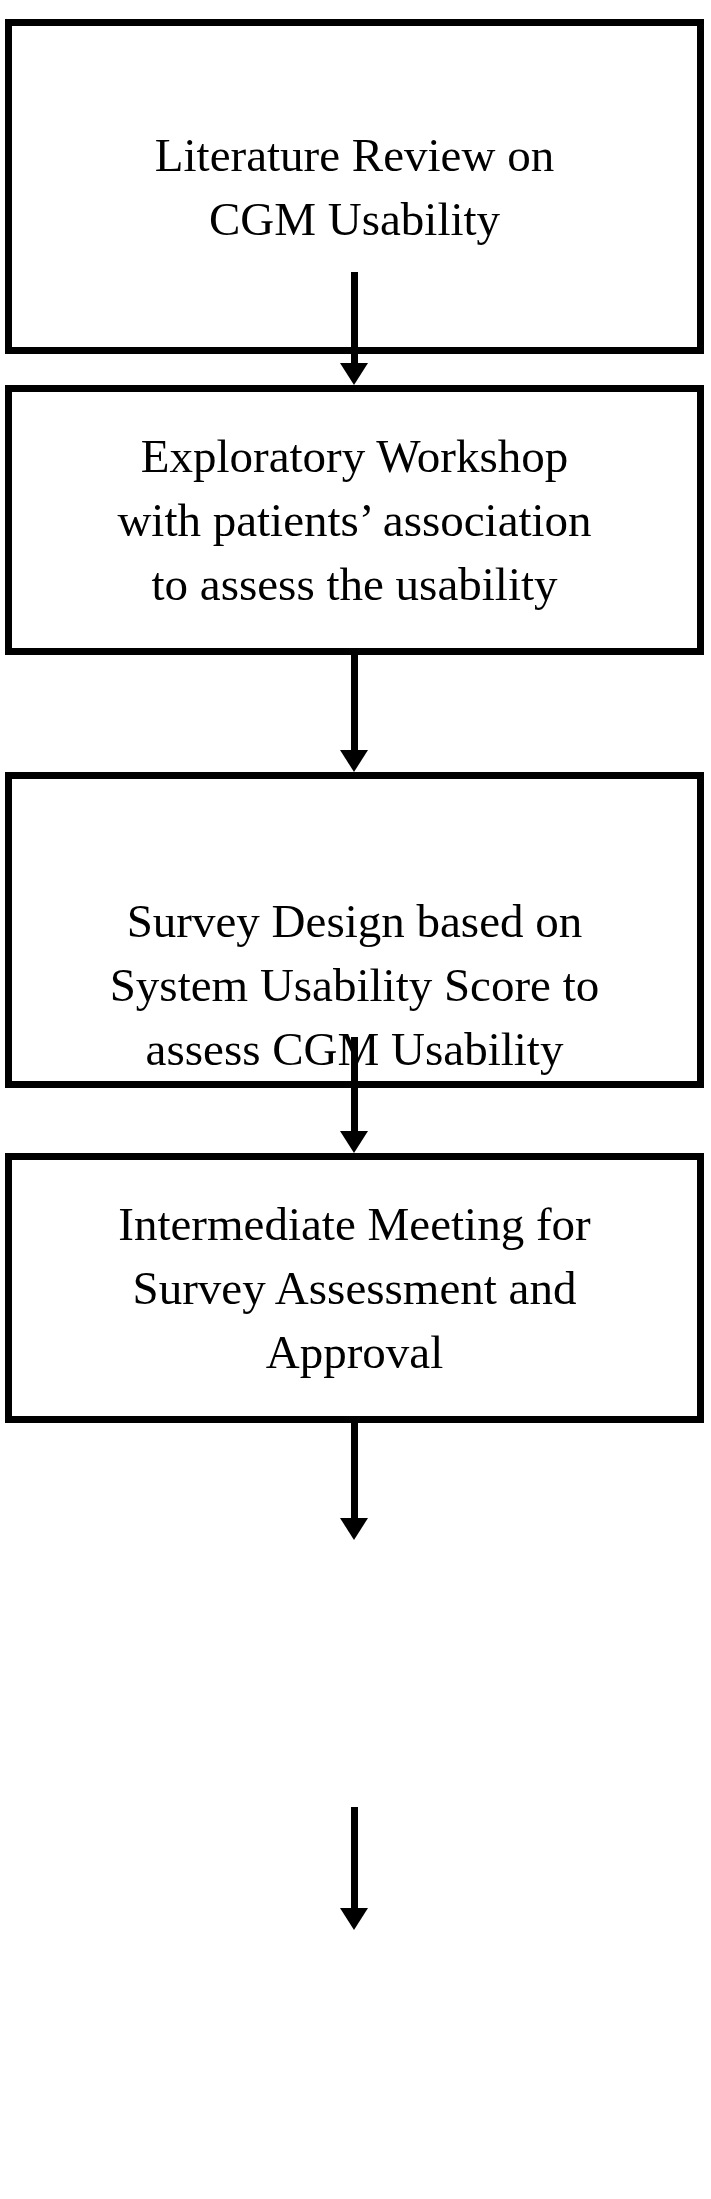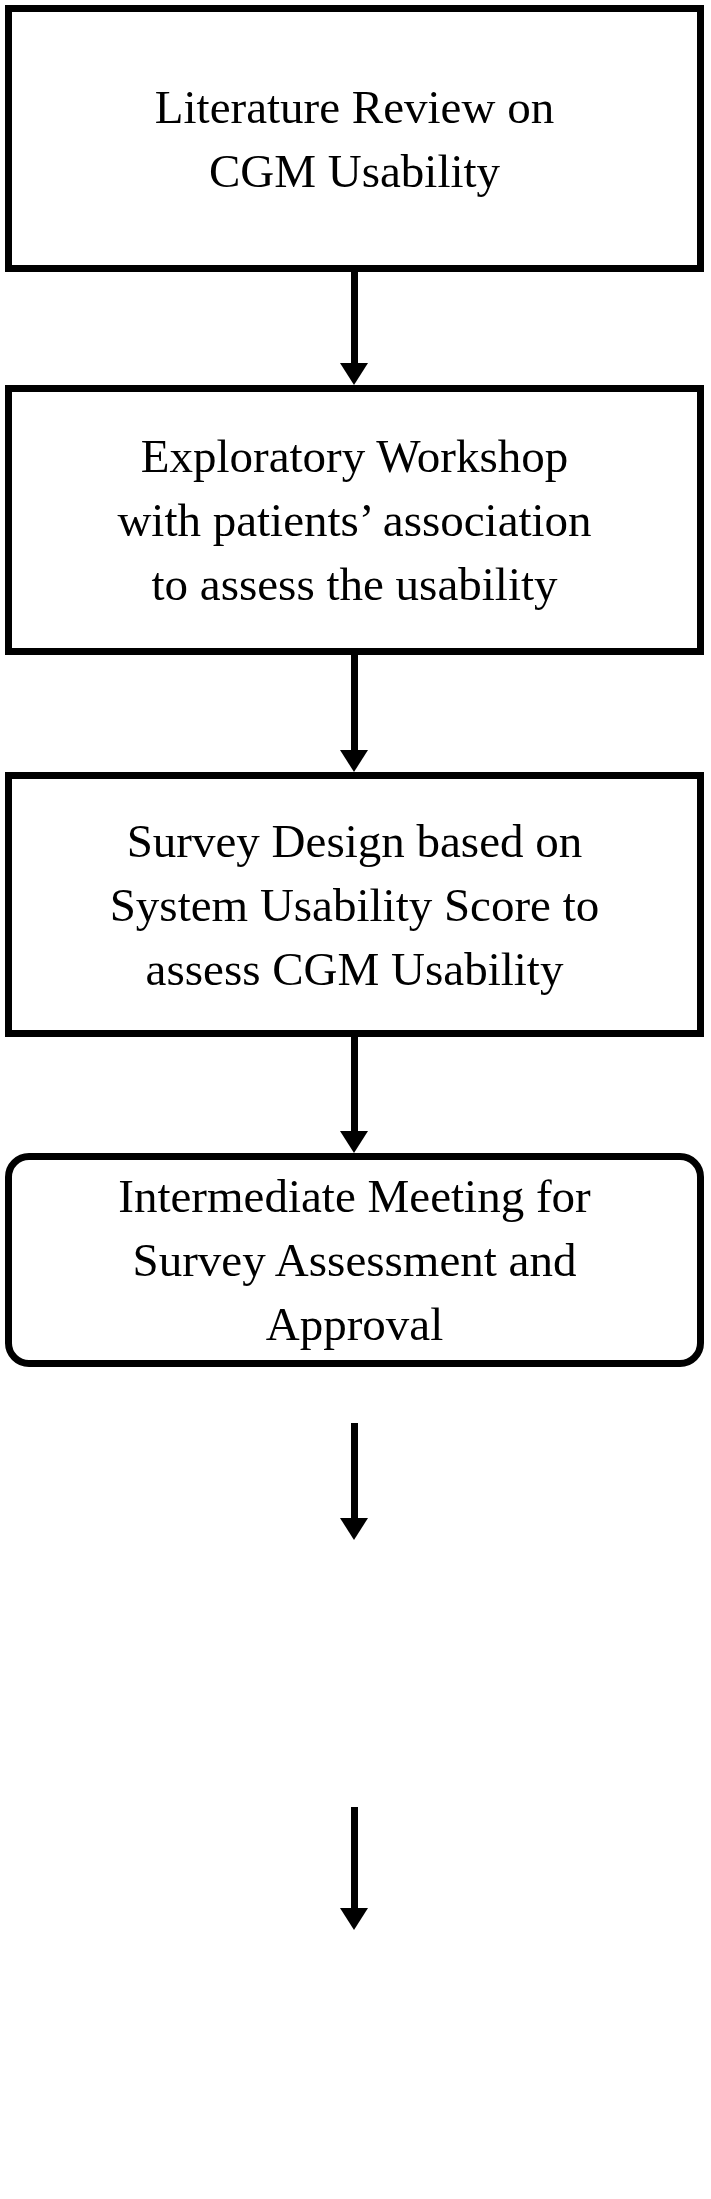--- a/index.html
+++ b/index.html
@@ -27,24 +27,24 @@
   }
   .flow-box .box-label {
     display: block;
     white-space: pre-line;
     text-align: center;
     font-size: 47px;
     line-height: 64px;
     color: #000000;
     letter-spacing: 0px;
   }
-  .box-1 { top: 5px;    height: 267px; }
+  .box-1 { top: 19px;    height: 335px; }
   .box-2 { top: 385px;  height: 270px; }
-  .box-3 { top: 772px;  height: 265px; }
-  .box-4 { top: 1153px; height: 214px; border-radius: 24px; }
+  .box-3 { top: 772px;  height: 316px; align-items: flex-end; }
+  .box-4 { top: 1153px; height: 270px; }
   .box-5 { top: 1540px; height: 267px; }
   .box-6 { top: 1930px; height: 260px; }
 
   .flow-arrow {
     position: absolute;
     left: 340px;
     width: 28px;
     display: flex;
     flex-direction: column;
     align-items: center;

